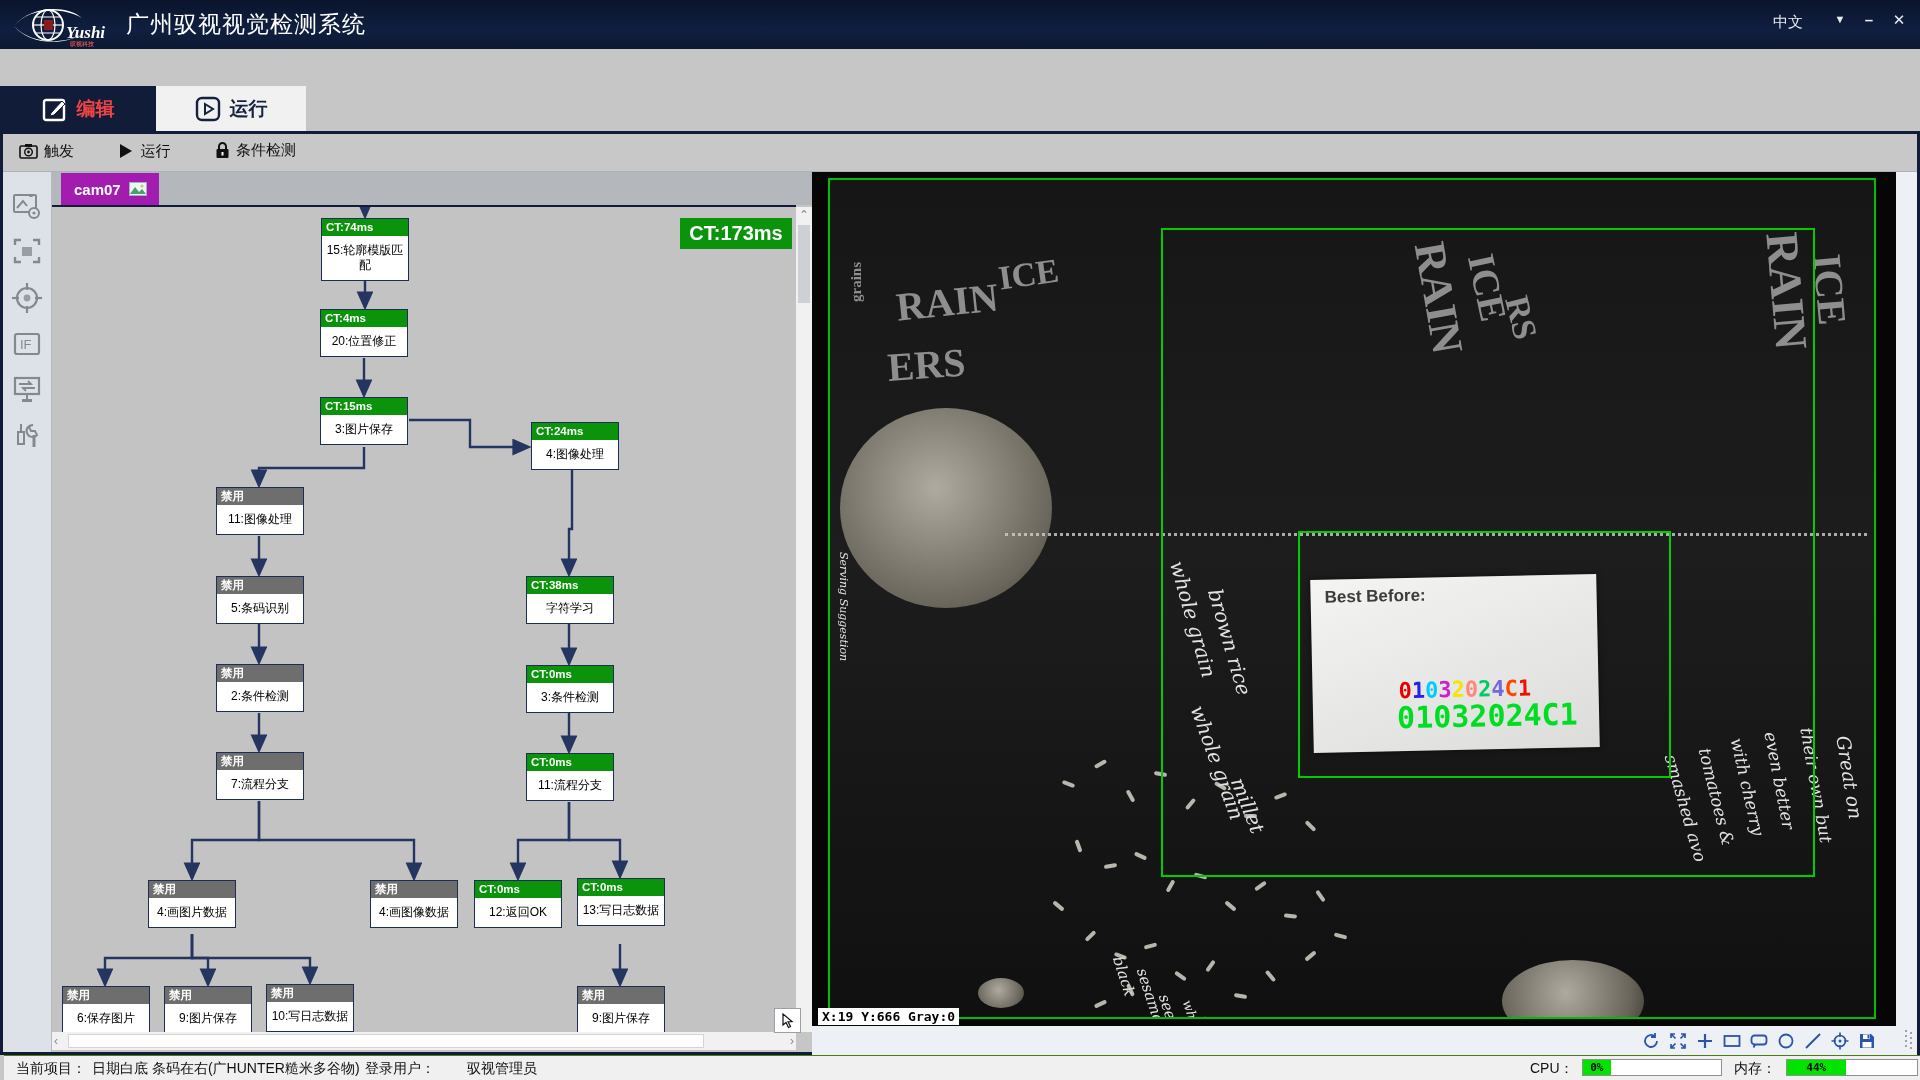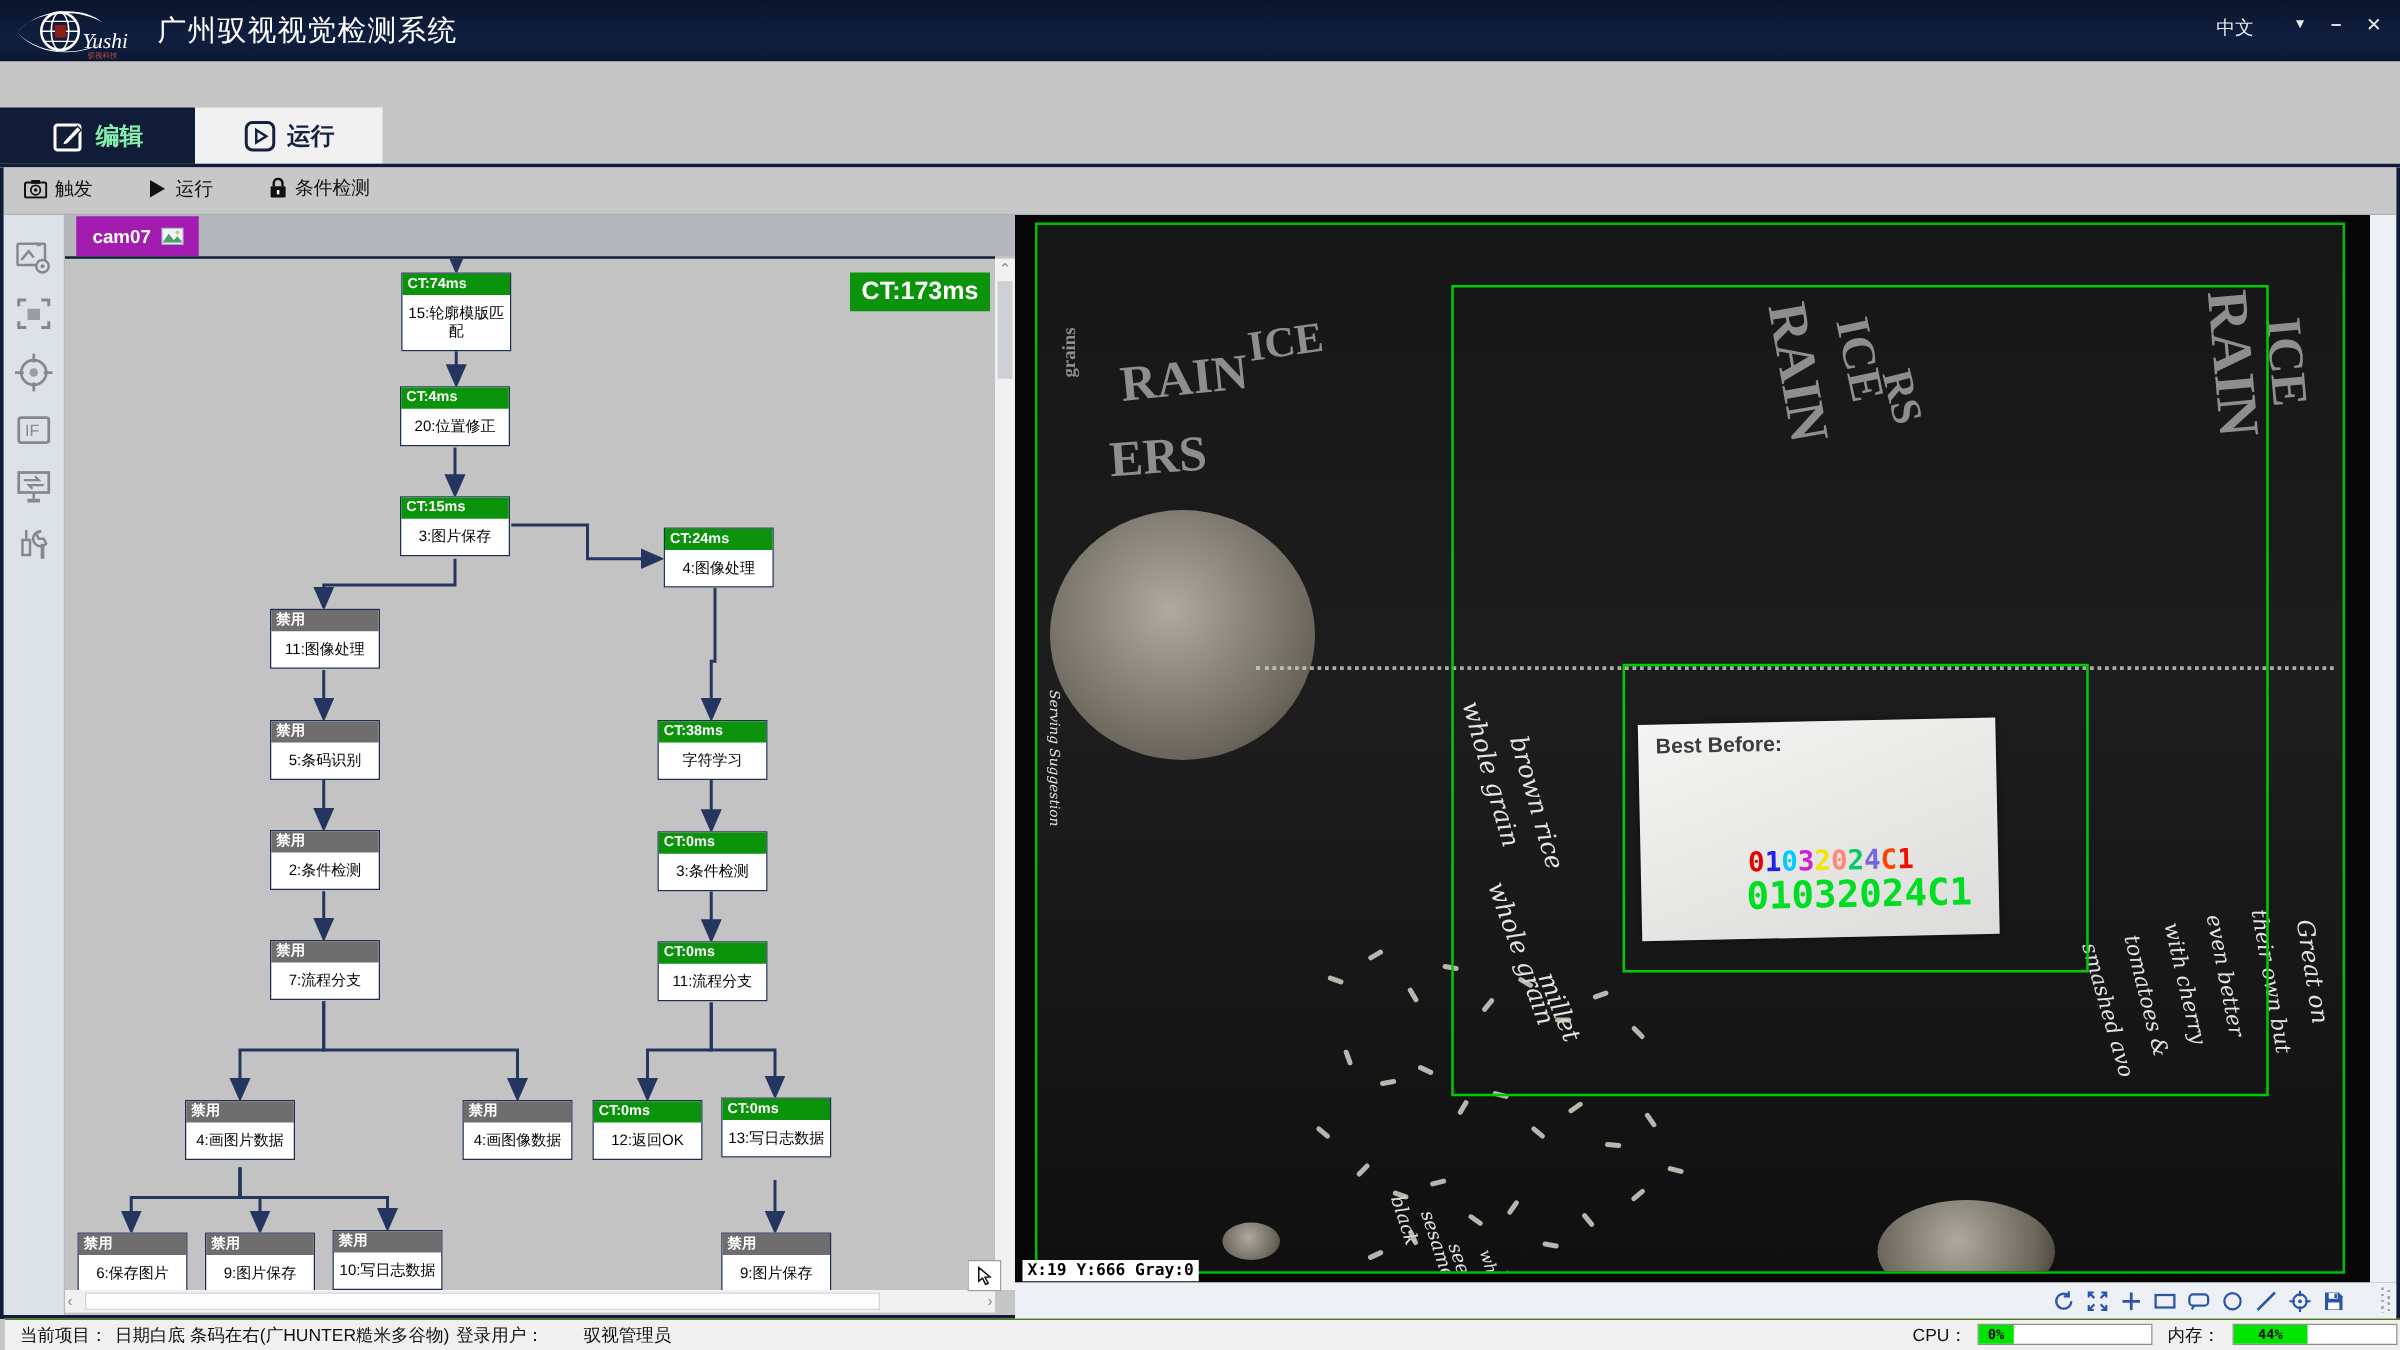--- a/index.html
+++ b/index.html
@@ -8,21 +8,21 @@
   .abs{position:absolute;}
   
   #titlebar{left:0;top:0;width:1920px;height:49px;background:linear-gradient(180deg,#0a142c,#101f40 60%,#0c1832);}
   #menubar{left:0;top:49px;width:1920px;height:37px;background:#0d1931;}
   .menu-item{display:inline-block;color:#f2f4f8;font-size:15px;padding:9px 14px 0 14px;cursor:default;}
   #app-title{left:126px;top:9px;color:#fff;font-size:23px;letter-spacing:1px;}
   .winbtn{color:#e8ecf2;font-size:15px;text-align:center;}
   
   #tabrow{left:0;top:86px;width:1920px;height:45px;background:#c6c6c6;}
   .mode-tab{height:45px;display:flex;align-items:center;justify-content:center;gap:9px;font-size:19px;font-weight:bold;}
-  #tab-edit{left:0;top:0;width:156px;background:#101c38;color:#86efac;}
+  #tab-edit{left:0;top:0;width:156px;background:#101c38;color:#ef4444;}
   #tab-run{left:156px;top:0;width:150px;background:#f1f1f1;color:#14213f;}
   #navline{left:0;top:131px;width:1920px;height:3px;background:#101c38;}
   #time-text{right:62px;top:97px;font-size:18px;color:#0d1526;}
   
   #mainframe{left:0;top:134px;width:1914px;height:918px;border-left:3px solid #101c38;border-right:3px solid #101c38;border-bottom:3px solid #101c38;background:#c6c6c6;}
   #fc-toolbar{left:3px;top:134px;width:1914px;height:37px;background:#c8c8c8;border-bottom:1px solid #aeb2b8;}
   .tool-btn{display:inline-flex;align-items:center;gap:6px;font-size:15px;color:#111;margin:7px 0 0 16px;cursor:default;}
   
   #leftrail{left:3px;top:172px;width:48px;height:880px;background:#dde2e9;border-right:1px solid #b6bac0;}
   .rail-icon{position:absolute;left:8px;width:32px;height:32px;}
@@ -66,21 +66,21 @@
   .meter{position:absolute;top:3px;height:17px;background:#fff;border:1px solid #8f8f8f;box-sizing:border-box;}
   .meter-fill{height:100%;background:#00e400;display:flex;align-items:center;justify-content:center;font-size:11px;font-weight:bold;font-family:"DejaVu Sans Mono","Liberation Mono",monospace;color:#000;}
   svg{display:block;}
 </style>
 </head>
 <body>
 
 <div id="stage">
 
   <div class="abs" id="titlebar">
-    <div class="abs" style="left:10px;top:2px;">
+    <div class="abs" style="left:10px;top:2px;font-weight:bold;">
       <svg width="112" height="46" viewBox="0 0 112 46">
         <path d="M4,24 C18,6 52,4 72,16 C56,2 20,4 4,24 Z" fill="#fff"></path>
         <path d="M4,24 C20,42 56,44 74,30 C58,44 20,44 4,24 Z" fill="#fff"></path>
         <circle cx="38" cy="23" r="15" fill="none" stroke="#fff" stroke-width="2"></circle>
         <ellipse cx="38" cy="23" rx="7" ry="15" fill="none" stroke="#fff" stroke-width="1.2"></ellipse>
         <line x1="23" y1="23" x2="53" y2="23" stroke="#fff" stroke-width="1.2"></line>
         <line x1="25" y1="15" x2="51" y2="15" stroke="#fff" stroke-width="1"></line>
         <line x1="25" y1="31" x2="51" y2="31" stroke="#fff" stroke-width="1"></line>
         <rect x="34" y="18" width="9" height="10" fill="#8b1a1a"></rect>
         <text x="56" y="36" fill="#fff" font-size="17" font-style="italic" font-family="Liberation Serif,serif">Yushi</text>

